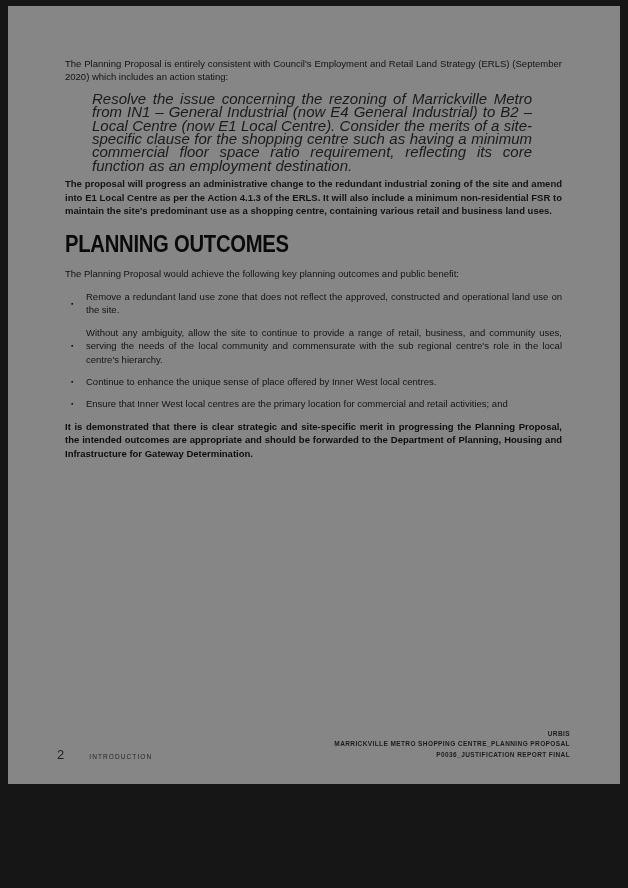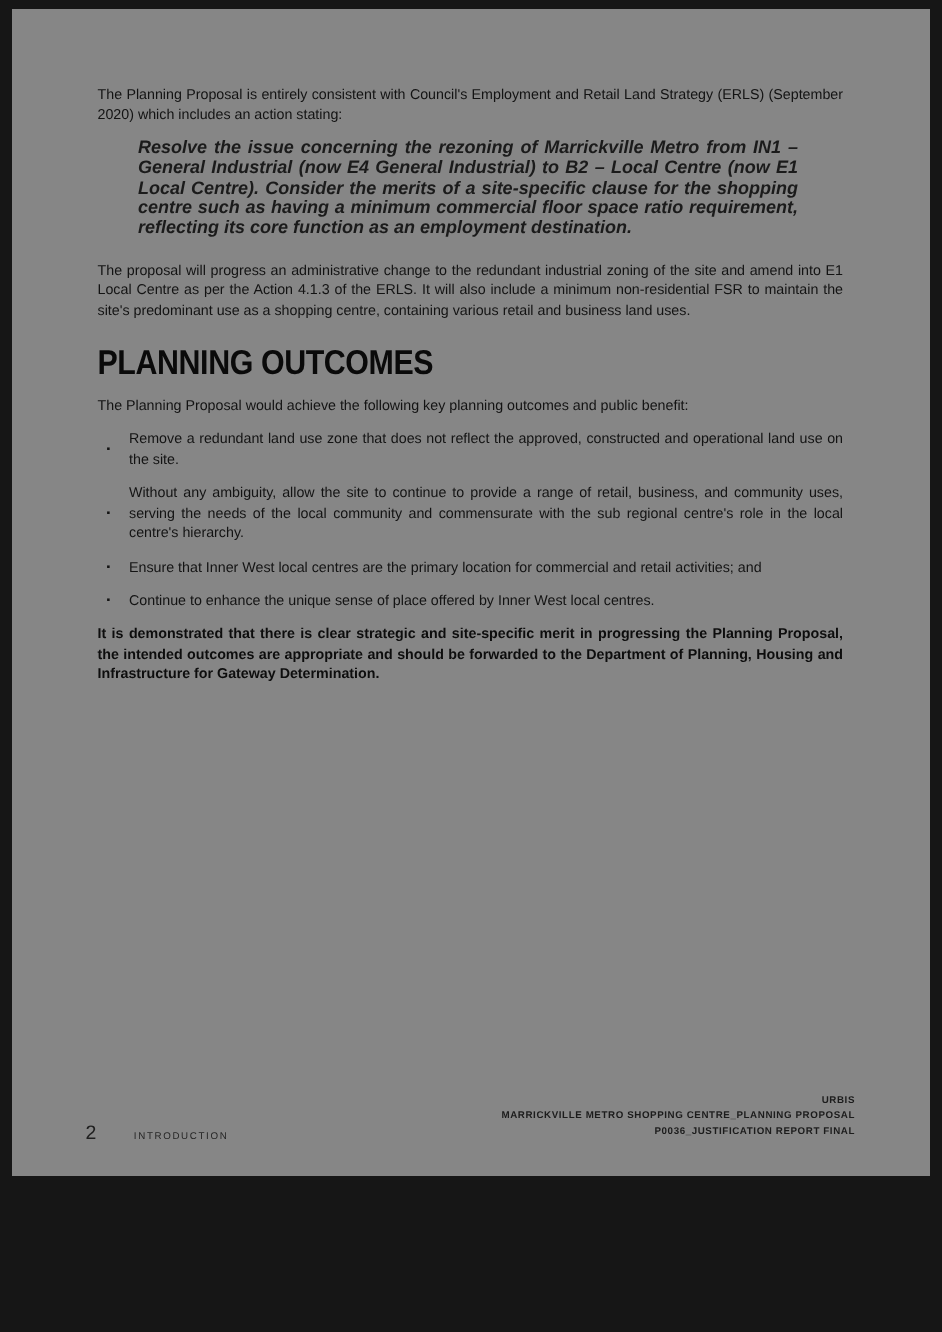--- a/index.html
+++ b/index.html
@@ -20,29 +20,28 @@
     position: absolute;
     left: 57px; right: 58px; top: 51px;
   }
   p { margin: 0; }
   .body {
     font-size: 9.5px;
     line-height: 13.4px;
     text-align: justify;
     color: #131313;
   }
-  .gap-m { margin-top: 15px; }
+  .gap-m { margin-top: 5px; font-weight: bold; }
   .quote {
-    font-size: 12px;
+    font-size: 15px;
     line-height: 13.4px;
     font-style: italic;
     text-align: justify;
     margin: 8px 30px 0 27px;
     color: #1b1b1b;
-    font-weight: bold;
   }
   h1 {
     margin: 14px 0 9px 0;
     font-size: 23px;
     font-weight: 800;
     letter-spacing: -0.3px;
     color: #0a0a0a;
     transform: scaleX(0.88);
     transform-origin: left center;
     white-space: nowrap;
@@ -118,25 +117,25 @@
         <li>
           <span class="marker">▪</span>
           <span class="btext">Remove a redundant land use zone that does not reflect the approved, constructed and operational land use on the site.</span>
         </li>
         <li>
           <span class="marker">▪</span>
           <span class="btext">Without any ambiguity, allow the site to continue to provide a range of retail, business, and community uses, serving the needs of the local community and commensurate with the sub regional centre's role in the local centre's hierarchy.</span>
         </li>
         <li>
           <span class="marker">▪</span>
-          <span class="btext">Ensure that Inner West local centres are the primary location for commercial and retail activities; and</span>
+          <span class="btext">Continue to enhance the unique sense of place offered by Inner West local centres.</span>
         </li>
         <li>
           <span class="marker">▪</span>
-          <span class="btext">Continue to enhance the unique sense of place offered by Inner West local centres.</span>
+          <span class="btext">Ensure that Inner West local centres are the primary location for commercial and retail activities; and</span>
         </li>
       </ul>
 
       <p class="body bold">It is demonstrated that there is clear strategic and site-specific merit in progressing the Planning Proposal, the intended outcomes are appropriate and should be forwarded to the Department of Planning, Housing and Infrastructure for Gateway Determination.</p>
 
     </div>
 
     <div class="footer-left">
       <span class="pagenum">2</span>
       <span class="section">INTRODUCTION</span>

